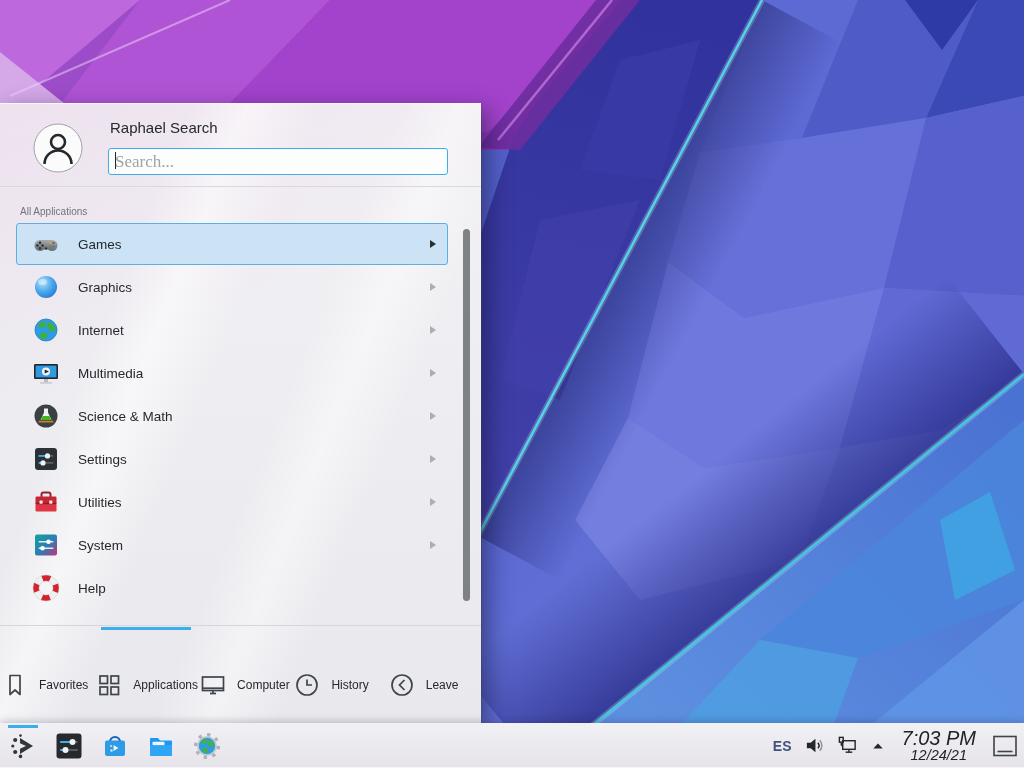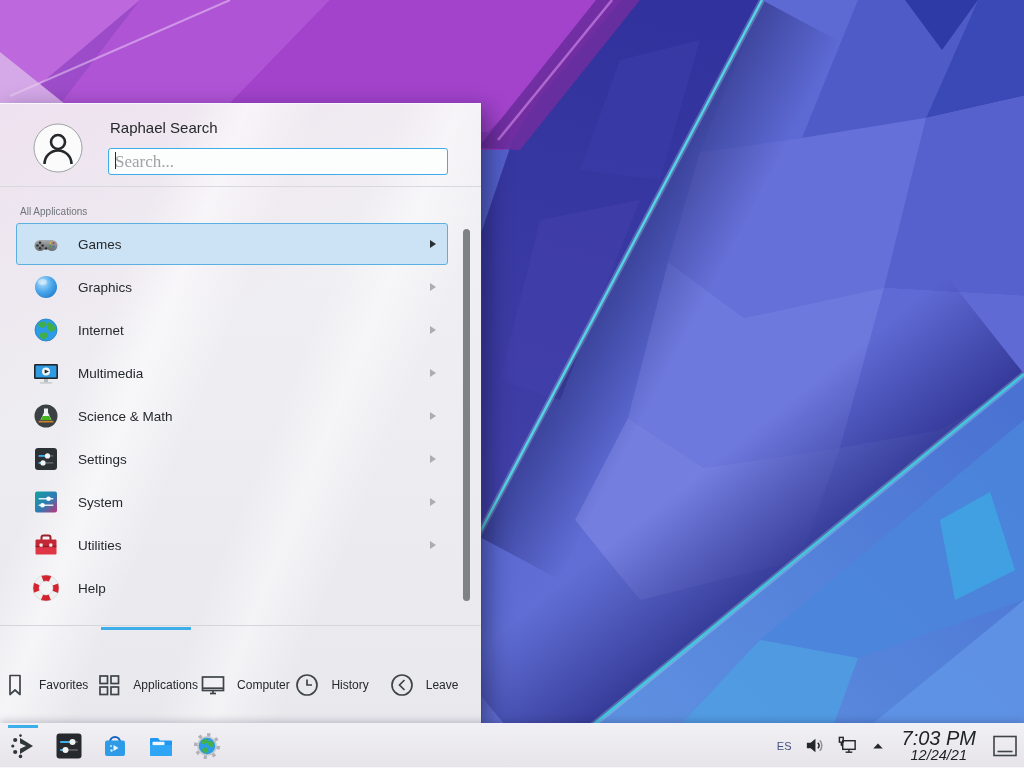--- a/index.html
+++ b/index.html
@@ -52,21 +52,21 @@
   
   #taskbar{position:absolute;left:0;bottom:0;width:100%;height:45px;
     background:linear-gradient(#f1f0f4,#e6e4ea);
     box-shadow:0 -1px 0 rgba(255,255,255,0.65) inset, 0 -2px 7px rgba(30,30,70,0.22);
     display:flex;align-items:center;}
   .tb-launchers{display:flex;gap:16px;padding-left:8px;}
   .tb-icon{position:relative;width:30px;height:30px;cursor:pointer;}
   .tb-icon svg{width:30px;height:30px;display:block;}
   .tb-icon.active::before{content:'';position:absolute;top:-6px;left:0;width:100%;height:3px;background:#3daee9;}
   .tb-tray{position:absolute;right:6px;top:0;height:100%;display:flex;align-items:center;gap:12px;}
-  .kb-layout{font-size:11px;font-weight:normal;color:#44517e;cursor:pointer;}
+  .kb-layout{font-size:14px;font-weight:bold;color:#44517e;cursor:pointer;}
   .tray-icon{width:21px;height:21px;cursor:pointer;}
   .tray-icon svg{width:21px;height:21px;display:block;}
   .tray-icon.small{width:16px;height:16px;}
   .tray-icon.small svg{width:16px;height:16px;}
   .clock{text-align:center;color:#202326;line-height:1.02;margin:0 4px;cursor:pointer;font-style:italic;}
   .clock .time{font-size:20px;}
   .clock .date{font-size:14.5px;}
   .show-desktop{width:26px;height:26px;cursor:pointer;}
   .show-desktop svg{width:26px;height:26px;display:block;}
 </style>
@@ -246,54 +246,54 @@
               <rect x="6.5" y="17" width="4.5" height="1.8" rx="0.9" fill="#3daee9"></rect>
               <circle cx="11" cy="17.9" r="2.6" fill="#f0f2f3"></circle>
             </svg>
           </span>
           <span class="row-label">Settings</span>
           <span class="row-arrow"></span>
         </div>
         <div class="row">
           <span class="row-icon">
             <svg viewBox="0 0 28 28">
+              <rect x="9.5" y="4.5" width="9" height="6" rx="2" fill="none" stroke="#9c1f2b" stroke-width="2"></rect>
+              <rect x="3.5" y="8.5" width="21" height="7" rx="1.2" fill="#c32735"></rect>
+              <rect x="3.5" y="15.5" width="21" height="8" rx="1.2" fill="#df3545"></rect>
+              <rect x="3.5" y="14.8" width="21" height="1.4" fill="#8e1b26"></rect>
+              <rect x="7.5" y="12.5" width="3.2" height="3.2" rx="0.6" fill="#f5e9ea"></rect>
+              <rect x="17.2" y="12.5" width="3.2" height="3.2" rx="0.6" fill="#f5e9ea"></rect>
+            </svg>
+          </span>
+          <span class="row-label">Utilities</span>
+          <span class="row-arrow"></span>
+        </div>
+        <div class="row">
+          <span class="row-icon">
+            <svg viewBox="0 0 28 28">
               <defs>
                 <linearGradient id="sys1" x1="0" y1="0" x2="1" y2="1">
                   <stop offset="0" stop-color="#12a3a0"></stop>
                   <stop offset="0.55" stop-color="#2f7bb4"></stop>
                   <stop offset="1" stop-color="#c03478"></stop>
                 </linearGradient>
               </defs>
               <rect x="3" y="3.5" width="22" height="21" rx="2" fill="url(#sys1)"></rect>
               <rect x="6.5" y="10" width="15" height="1.6" rx="0.8" fill="#ffffff" opacity="0.85"></rect>
               <circle cx="16.5" cy="10.8" r="2.3" fill="#ffffff"></circle>
               <rect x="6.5" y="16.5" width="15" height="1.6" rx="0.8" fill="#ffffff" opacity="0.85"></rect>
               <circle cx="10.5" cy="17.3" r="2.3" fill="#ffffff"></circle>
             </svg>
           </span>
           <span class="row-label">System</span>
           <span class="row-arrow"></span>
         </div>
         <div class="row">
           <span class="row-icon">
             <svg viewBox="0 0 28 28">
-              <rect x="9.5" y="4.5" width="9" height="6" rx="2" fill="none" stroke="#9c1f2b" stroke-width="2"></rect>
-              <rect x="3.5" y="8.5" width="21" height="7" rx="1.2" fill="#c32735"></rect>
-              <rect x="3.5" y="15.5" width="21" height="8" rx="1.2" fill="#df3545"></rect>
-              <rect x="3.5" y="14.8" width="21" height="1.4" fill="#8e1b26"></rect>
-              <rect x="7.5" y="12.5" width="3.2" height="3.2" rx="0.6" fill="#f5e9ea"></rect>
-              <rect x="17.2" y="12.5" width="3.2" height="3.2" rx="0.6" fill="#f5e9ea"></rect>
-            </svg>
-          </span>
-          <span class="row-label">Utilities</span>
-          <span class="row-arrow"></span>
-        </div>
-        <div class="row">
-          <span class="row-icon">
-            <svg viewBox="0 0 28 28">
               <circle cx="14" cy="14" r="10" fill="none" stroke="#eef0f1" stroke-width="6"></circle>
               <circle cx="14" cy="14" r="10" fill="none" stroke="#d4232f" stroke-width="6" stroke-dasharray="7.85 7.85" stroke-dashoffset="3.9"></circle>
               <circle cx="14" cy="14" r="13" fill="none" stroke="#c9ccce" stroke-width="0.8" opacity="0.6"></circle>
               <circle cx="14" cy="14" r="7" fill="none" stroke="#c9ccce" stroke-width="0.8" opacity="0.6"></circle>
             </svg>
           </span>
           <span class="row-label">Help</span>
         </div>
       </div>
     <div class="ko-scrollbar"></div>

